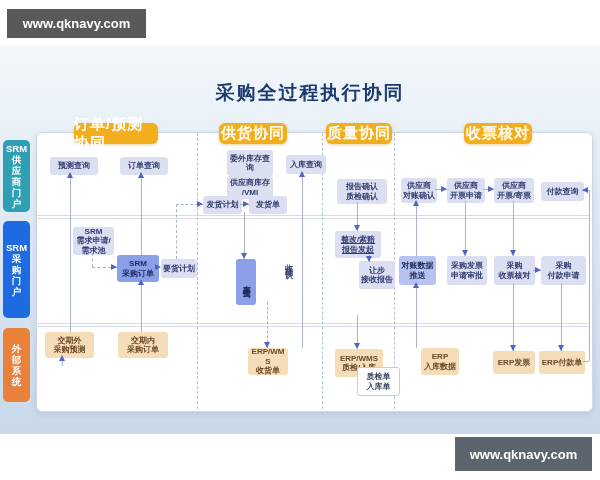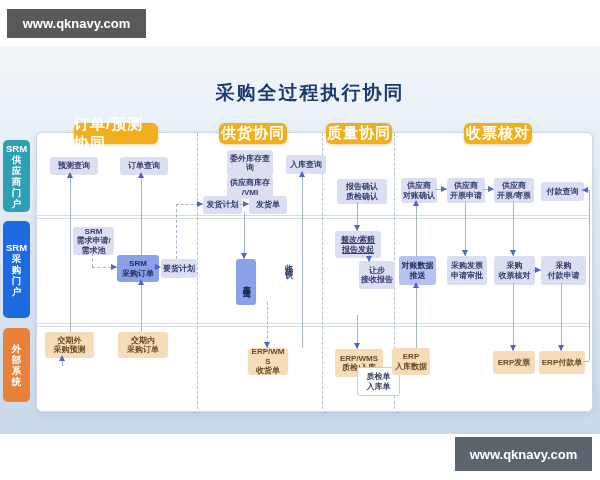--- a/index.html
+++ b/index.html
@@ -125,21 +125,21 @@
   <div class="abs node node-tan" style="left:45px;top:332px;width:47px;height:24px;">交期外
 采购预测</div>
   <div class="abs node node-tan" style="left:118px;top:332px;width:48px;height:24px;">交期内
 采购订单</div>
   <div class="abs node node-tan" style="left:248px;top:348px;width:38px;height:25px;">ERP/WMS
 收货单</div>
   <div class="abs node node-tan" style="left:335px;top:349px;width:46px;height:26px;">ERP/WMS
 质检/入库</div>
   <div class="abs node node-white" style="left:357px;top:367px;width:39px;height:25px;">质检单
 入库单</div>
-  <div class="abs node node-tan" style="left:392px;top:348px;width:36px;height:25px;">ERP
+  <div class="abs node node-tan" style="left:421px;top:348px;width:36px;height:25px;">ERP
 入库数据</div>
   <div class="abs node node-tan" style="left:493px;top:351px;width:40px;height:21px;">ERP发票</div>
   <div class="abs node node-tan" style="left:539px;top:351px;width:44px;height:21px;">ERP付款单</div>
 
   <div class="abs vline" style="left:70px;top:173px;height:159px;"></div>
   <div class="abs ar ar-u" style="left:67px;top:172px;"></div>
   <div class="abs vline" style="left:62px;top:356px;height:10px;"></div>
   <div class="abs ar ar-u" style="left:59px;top:355px;"></div>
   <div class="abs vline" style="left:141px;top:280px;height:52px;"></div>
   <div class="abs ar ar-u" style="left:138px;top:279px;"></div>

